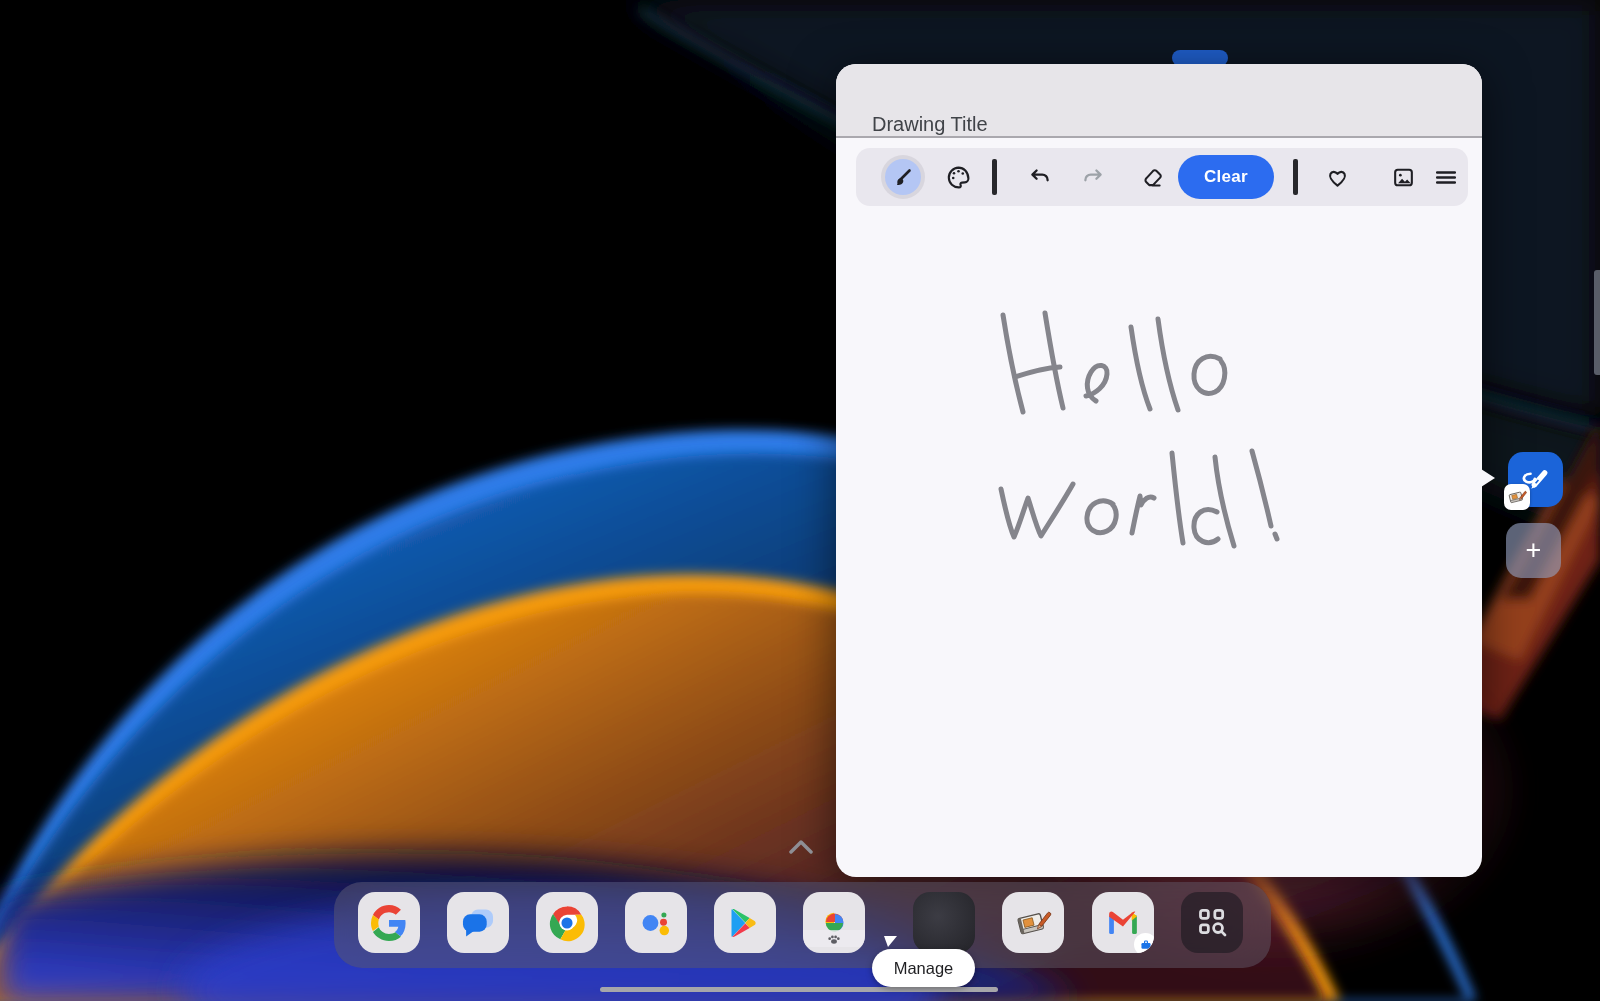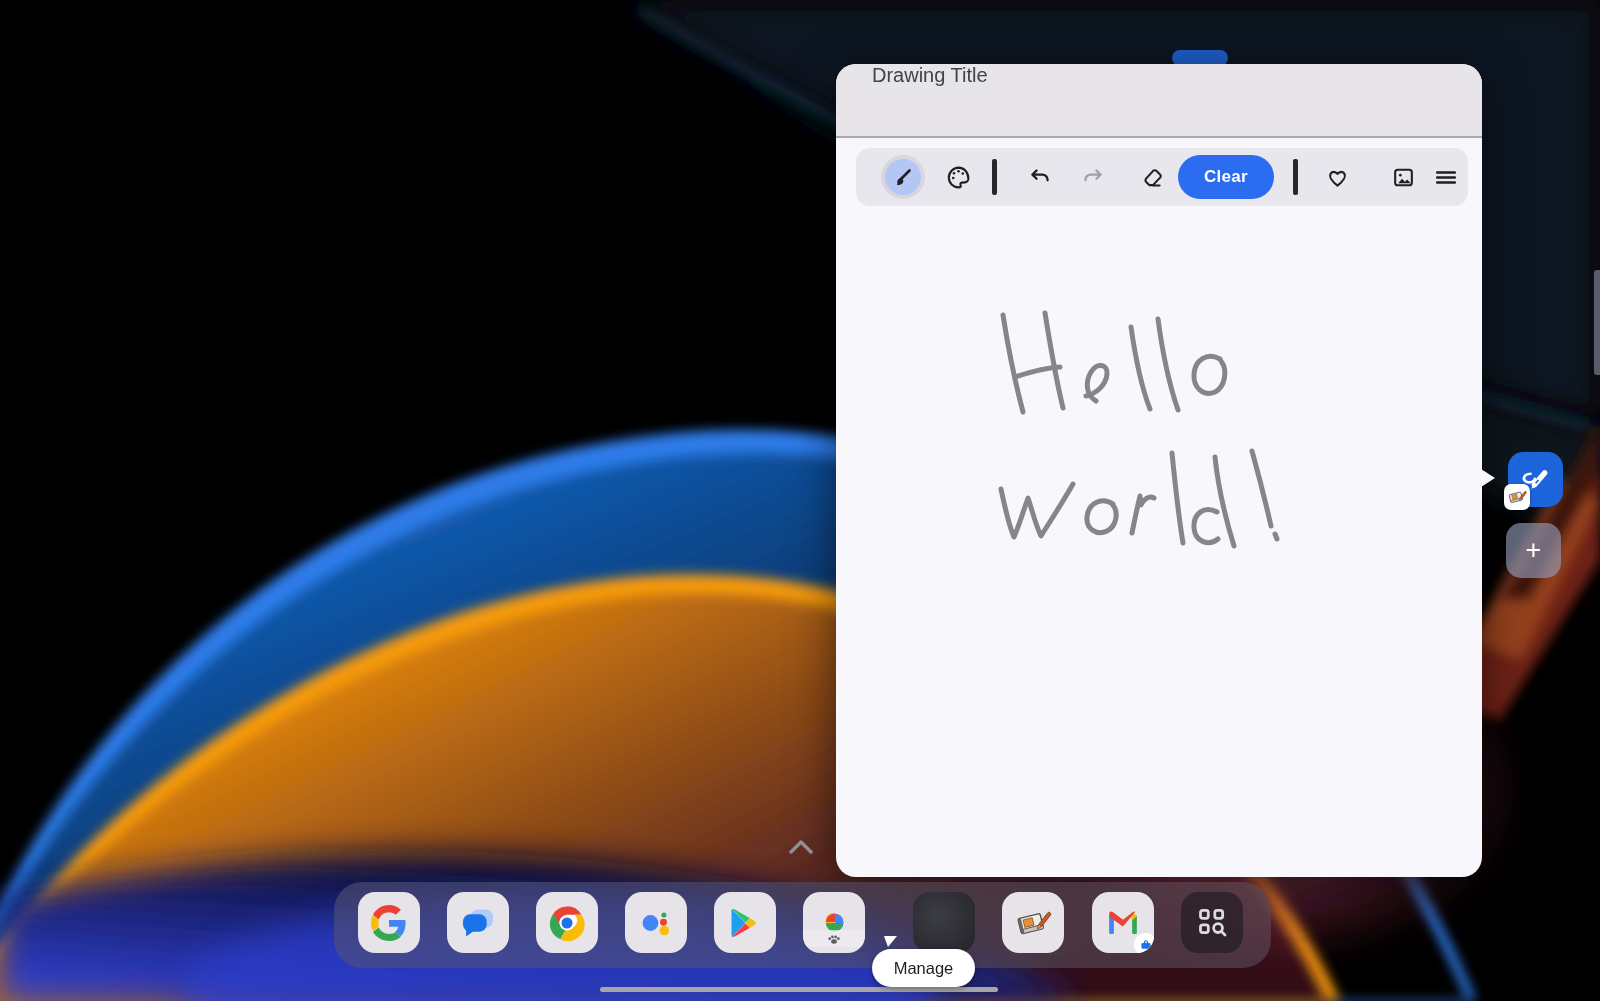--- a/index.html
+++ b/index.html
@@ -11,21 +11,21 @@
   
   #wallpaper{left:0;top:0;width:1600px;height:1001px;z-index:0;}
 
   
   .win-handle{left:1172px;top:50px;width:56px;height:16px;border-radius:8px;
               background:#1f5dc8;z-index:5;}
   .window{left:836px;top:64px;width:646px;height:813px;border-radius:20px;
           background:#f8f7fb;z-index:10;overflow:hidden;
           box-shadow:0 10px 46px rgba(0,0,0,.55);}
   .titlebar{left:0;top:0;width:646px;height:74px;background:#e7e5e9;
-            border-bottom:2px solid #aaa8ae;display:flex;align-items:flex-start;}
+            border-bottom:2px solid #aaa8ae;display:flex;align-items:flex-end;}
   .titlebar .title{margin-left:36px;font-size:20px;color:#404348;}
   .toolbar{left:20px;top:84px;width:612px;height:58px;background:#e9e7ee;
            border-radius:14px;z-index:12;}
   .tb{position:absolute;top:0;display:flex;align-items:center;justify-content:center;}
   .tool-halo{left:25px;top:7px;width:44px;height:44px;border-radius:50%;background:#d8d6de;}
   .tool-sel{left:29px;top:11px;width:36px;height:36px;border-radius:50%;background:#b4c6f4;}
   .divider{width:4.5px;height:36px;background:#28282c;border-radius:2px;top:11px;}
   .clear-btn{left:322px;top:7px;width:96px;height:44px;border-radius:22px;
              background:#2c6cf0;color:#fff;font-size:17px;font-weight:bold;
              letter-spacing:.3px;border:none;display:flex;align-items:center;justify-content:center;text-align:center;}

